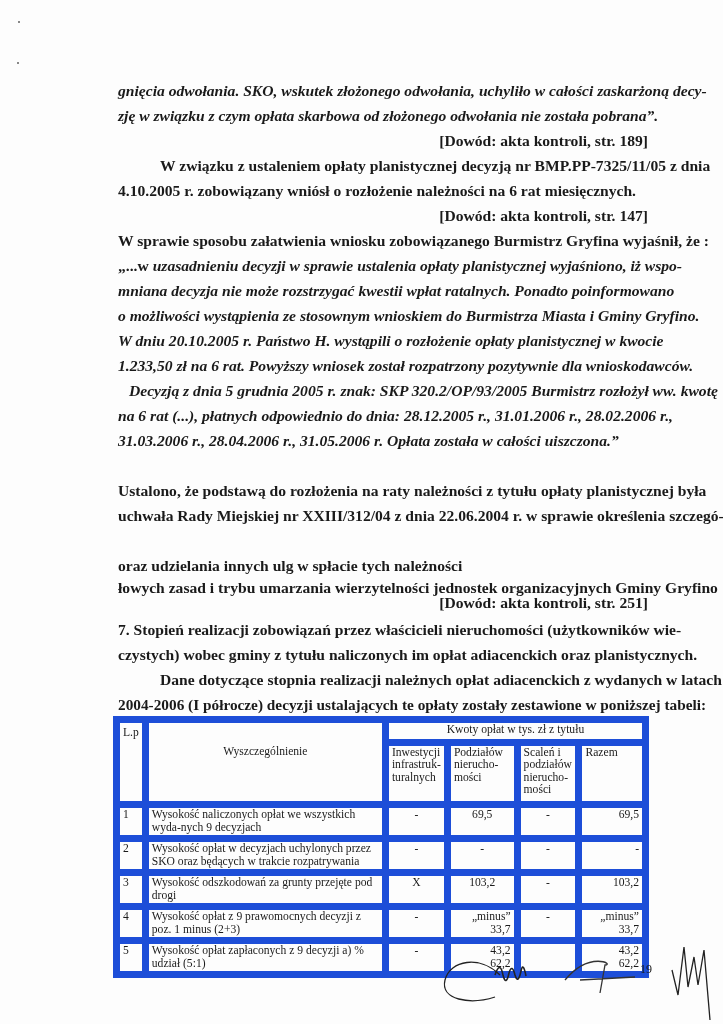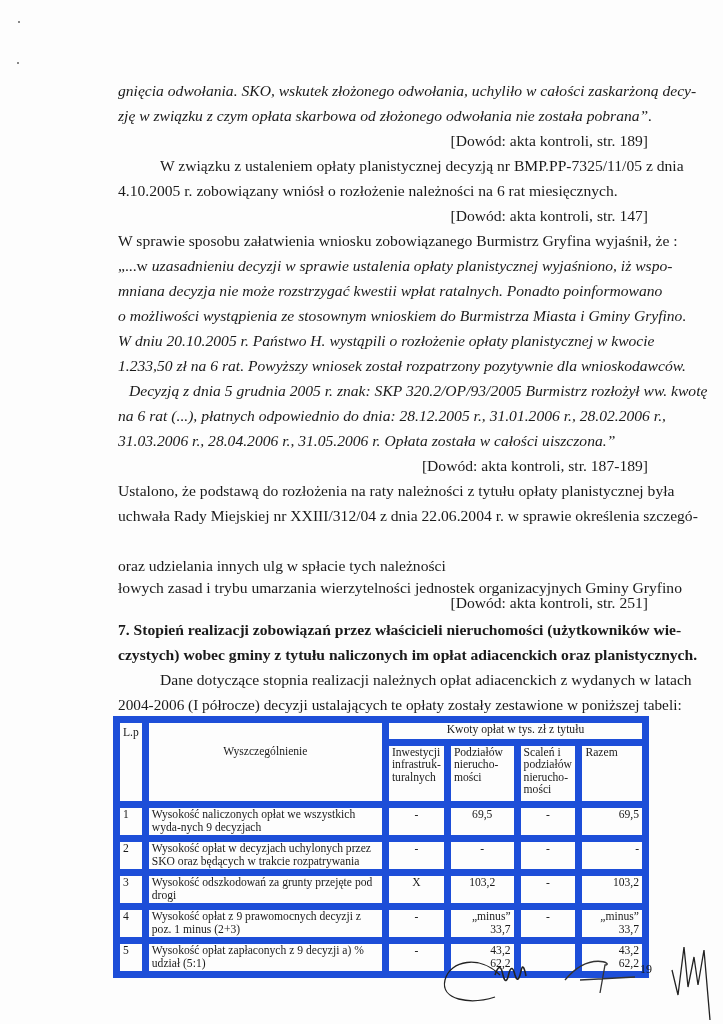--- a/index.html
+++ b/index.html
@@ -2,21 +2,21 @@
 <html><head>
 <meta charset="utf-8">
 <style>
   html, body { margin:0; padding:0; }
   body {
     width:723px; height:1024px; background:#fdfdfd; position:relative; overflow:hidden;
     font-family:"Liberation Serif", serif; color:#1a1a1a;
   }
   .page { position:absolute; left:0; top:0; width:723px; height:1024px; }
   .dot { position:absolute; width:2px; height:2px; background:#888; }
-  .line { position:absolute; left:118px; width:530px; font-size:15.6px; line-height:25px; white-space:nowrap; }
+  .line { position:absolute; left:118px; width:530px; font-size:15.6px; line-height:25px; white-space:nowrap;font-weight:bold; }
   .just { text-align:justify; text-align-last:justify; }
   .it { font-style:italic; }
   .right { text-align:right; }
   .bold { font-weight:bold; }
   .indent { padding-left:42px; box-sizing:border-box; }
 
   table.data {
     position:absolute; left:113px; top:716px; width:536px;
     border-collapse:collapse; font-size:11.6px; line-height:12.5px;
   }
@@ -44,21 +44,20 @@
   <div class="line right" style="top:203px;">[Dowód: akta kontroli, str. 147]</div>
   <div class="line just" style="top:228px;">W sprawie sposobu załatwienia wniosku zobowiązanego Burmistrz Gryfina wyjaśnił, że :</div>
   <div class="line just" style="top:253px;"><span>„...w </span><span class="it">uzasadnieniu decyzji w sprawie ustalenia opłaty planistycznej wyjaśniono, iż wspo-</span></div>
   <div class="line it just" style="top:278px;">mniana decyzja nie może rozstrzygać kwestii wpłat ratalnych. Ponadto poinformowano</div>
   <div class="line it just" style="top:303px;">o możliwości wystąpienia ze stosownym wnioskiem do Burmistrza Miasta i Gminy Gryfino.</div>
   <div class="line it just" style="top:328px;">W dniu 20.10.2005 r. Państwo H. wystąpili o rozłożenie opłaty planistycznej w kwocie</div>
   <div class="line it just" style="top:353px;">1.233,50 zł na 6 rat. Powyższy wniosek został rozpatrzony pozytywnie dla wnioskodawców.</div>
   <div class="line it just" style="top:378px;margin-left:11px;">Decyzją z dnia 5 grudnia 2005 r. znak: SKP 320.2/OP/93/2005 Burmistrz rozłożył ww. kwotę</div>
   <div class="line it just" style="top:403px;">na 6 rat (...), płatnych odpowiednio do dnia: 28.12.2005 r., 31.01.2006 r., 28.02.2006 r.,</div>
   <div class="line it" style="top:428px;">31.03.2006 r., 28.04.2006 r., 31.05.2006 r. Opłata została w całości uiszczona.”</div>
-  <div class="line right" style="top:453px;">[Dowód: akta kontroli, str. 187-189]</div>
   <div class="line just" style="top:478px;">Ustalono, że podstawą do rozłożenia na raty należności z tytułu opłaty planistycznej była</div>
   <div class="line just" style="top:503px;">uchwała Rady Miejskiej nr XXIII/312/04 z dnia 22.06.2004 r. w sprawie określenia szczegó-</div>
   <div class="line just" style="top:528px;margin-top:47px;">łowych zasad i trybu umarzania wierzytelności jednostek organizacyjnych Gminy Gryfino</div>
   <div class="line" style="top:553px;">oraz udzielania innych ulg w spłacie tych należności</div>
   <div class="line right" style="top:590px;">[Dowód: akta kontroli, str. 251]</div>
   <div class="line bold just" style="top:617px;">7. Stopień realizacji zobowiązań przez właścicieli nieruchomości (użytkowników wie-</div>
   <div class="line bold" style="top:642px;">czystych) wobec gminy z tytułu naliczonych im opłat adiacenckich oraz planistycznych.</div>
   <div class="line just indent" style="top:667px;">Dane dotyczące stopnia realizacji należnych opłat adiacenckich z wydanych w latach</div>
   <div class="line" style="top:692px;font-size:15.3px;">2004-2006 (I półrocze) decyzji ustalających te opłaty zostały zestawione w poniższej tabeli:</div>
 

